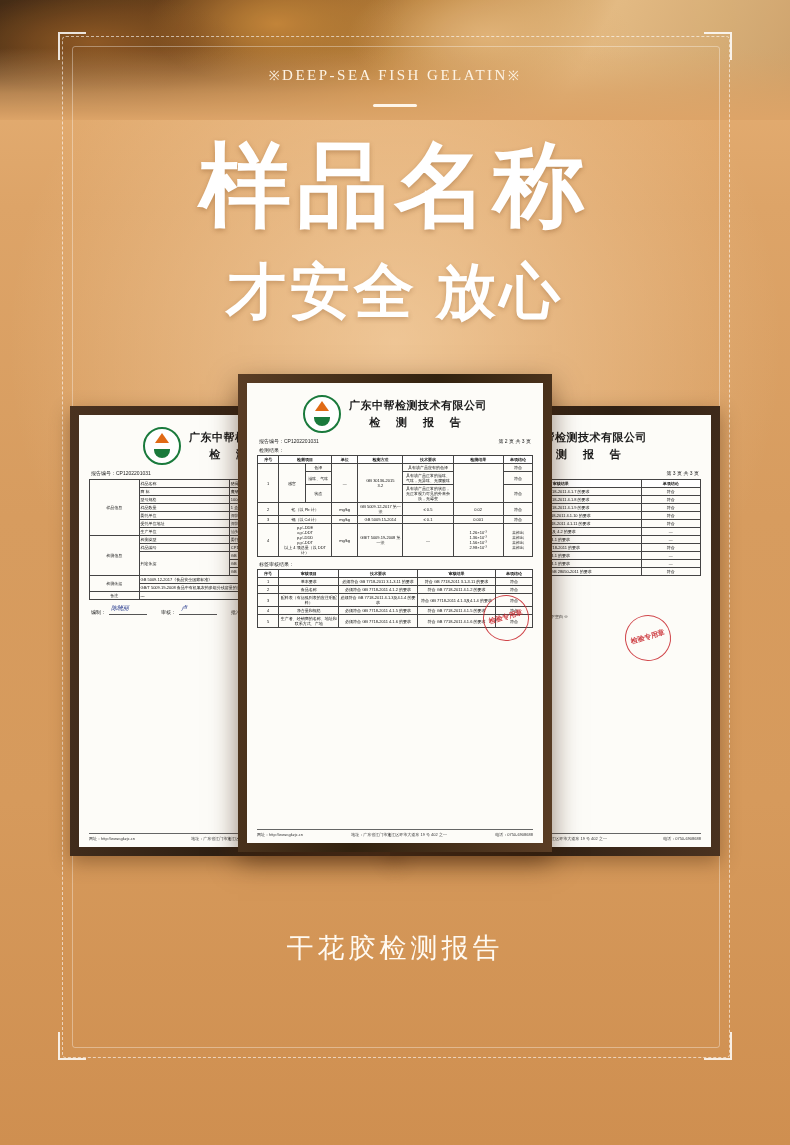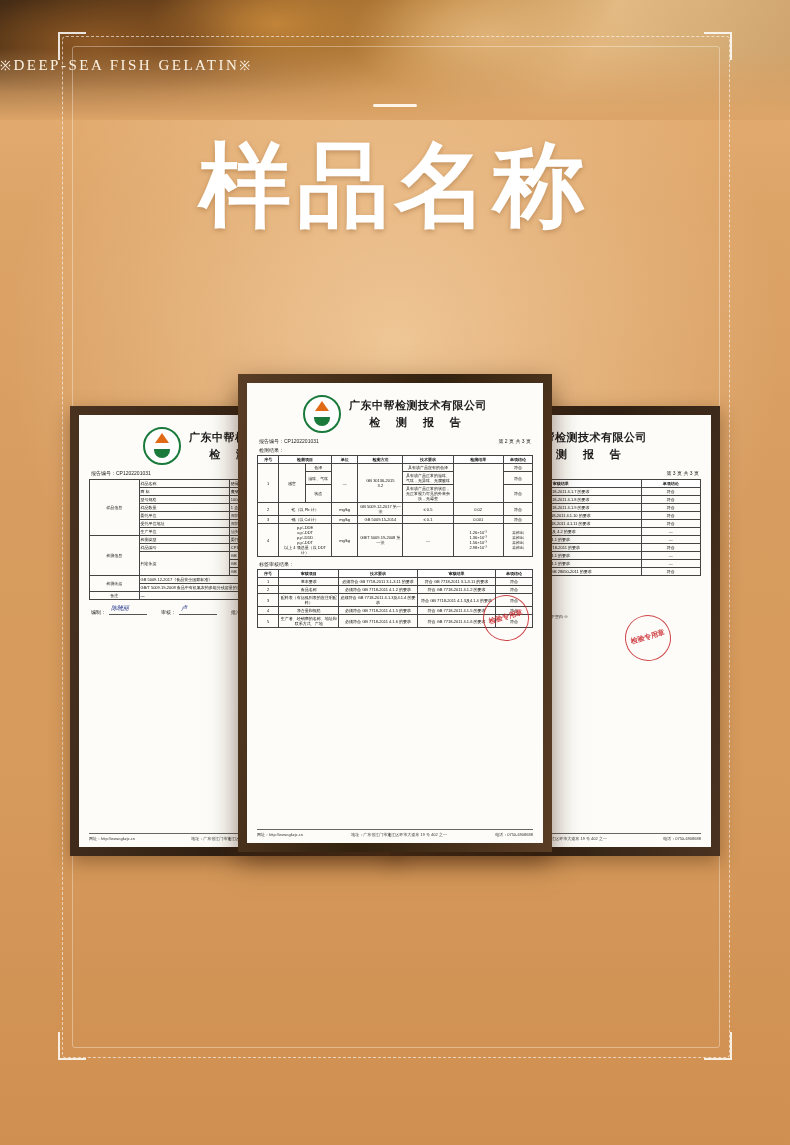--- a/index.html
+++ b/index.html
@@ -67,21 +67,22 @@
     border-style: solid;
   }
   .notch.tl { left: 58px; top: 32px; border-width: 2px 0 0 2px; }
   .notch.tr { right: 58px; top: 32px; border-width: 2px 2px 0 0; }
   .notch.bl { left: 58px; bottom: 85px; border-width: 0 0 2px 2px; }
   .notch.br { right: 58px; bottom: 85px; border-width: 0 2px 2px 0; }
 
   
   .eyebrow {
     position: absolute;
-    top: 56px; left: 0; width: 790px;
+    top: 66px; left: 0; width: 790px;
+    text-align: center;
     color: #fdf3e4;
     font-size: 15px;
     letter-spacing: 2.5px;
     font-family: "Liberation Serif", serif;
   }
   .eyebrow .star { font-size: 13px; }
 
   .divider-dash {
     position: absolute;
     top: 104px; left: 50%;
@@ -321,20 +322,23 @@
   <div class="notch br"></div>
 
   <div class="eyebrow">
     <span class="star">※</span><span>DEEP-SEA FISH GELATIN</span><span class="star">※</span>
   </div>
 
   <div class="divider-dash"></div>
 
   <div class="headline">样品名称</div>
 
+  <div class="subline">
+    <span>才安全</span><span class="sp"></span><span>放心</span>
+  </div>
 
   <div class="certs">
 
     <div class="cert cert-left">
       <div class="mat">
         <div class="doc">
           <div class="doc-head">
             <div class="logo"></div>
             <div class="org">
               <div class="org-name">广东中帮检测技术有限公司</div>
@@ -692,14 +696,15 @@
             <span>网址：http://www.gkzjc.cn</span>
             <span>地址：广东省江门市蓬江区环市大道东 19 号 402 之一</span>
             <span>电话：0750-6908688</span>
           </div>
         </div>
       </div>
     </div>
 
   </div>
 
+  <div class="cert-caption">干花胶检测报告</div>
 
 </div>
 
 </body></html>

